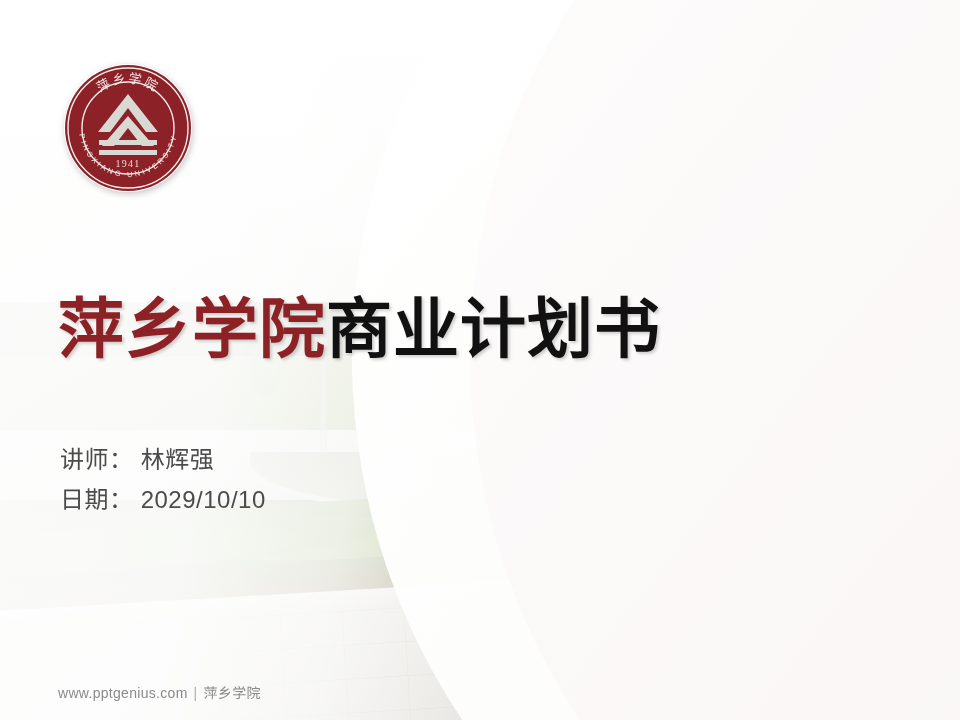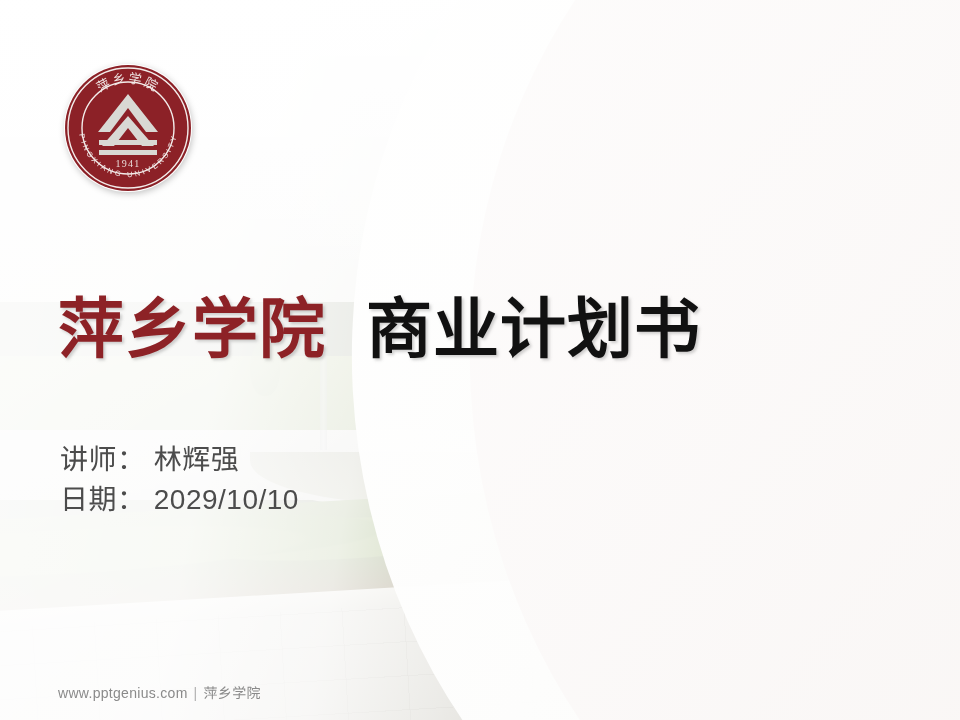--- a/index.html
+++ b/index.html
@@ -213,41 +213,41 @@
     left: 58px; top: 252px;
     z-index: 45;
     font-size: 66px;
     font-weight: 700;
     letter-spacing: 1px;
     line-height: 1;
     white-space: nowrap;
     text-shadow: 2px 2px 3px rgba(120,120,120,.35);
   }
   .title .t-red  { color: #8d2226; }
-  .title .t-dark { color: #111111; margin-left: 40px; }
+  .title .t-dark { color: #111111; }
 
   .subtitle {
     position: absolute;
     left: 58px; top: 348px;
     z-index: 45;
     font-size: 45px;
     font-weight: 400;
     color: #1b1b1b;
     letter-spacing: 1px;
     line-height: 1;
     white-space: nowrap;
     text-shadow: 1px 1px 2px rgba(140,140,140,.35);
   }
 
   .meta {
     position: absolute;
     left: 60px; top: 440px;
     z-index: 45;
     color: #4c4c4c;
-    font-size: 28px;
+    font-size: 24px;
     line-height: 40px;
     letter-spacing: .5px;
     white-space: nowrap;
   }
 
   .footer {
     position: absolute;
     left: 58px; bottom: 18px;
     z-index: 45;
     color: #8a8a8a;

